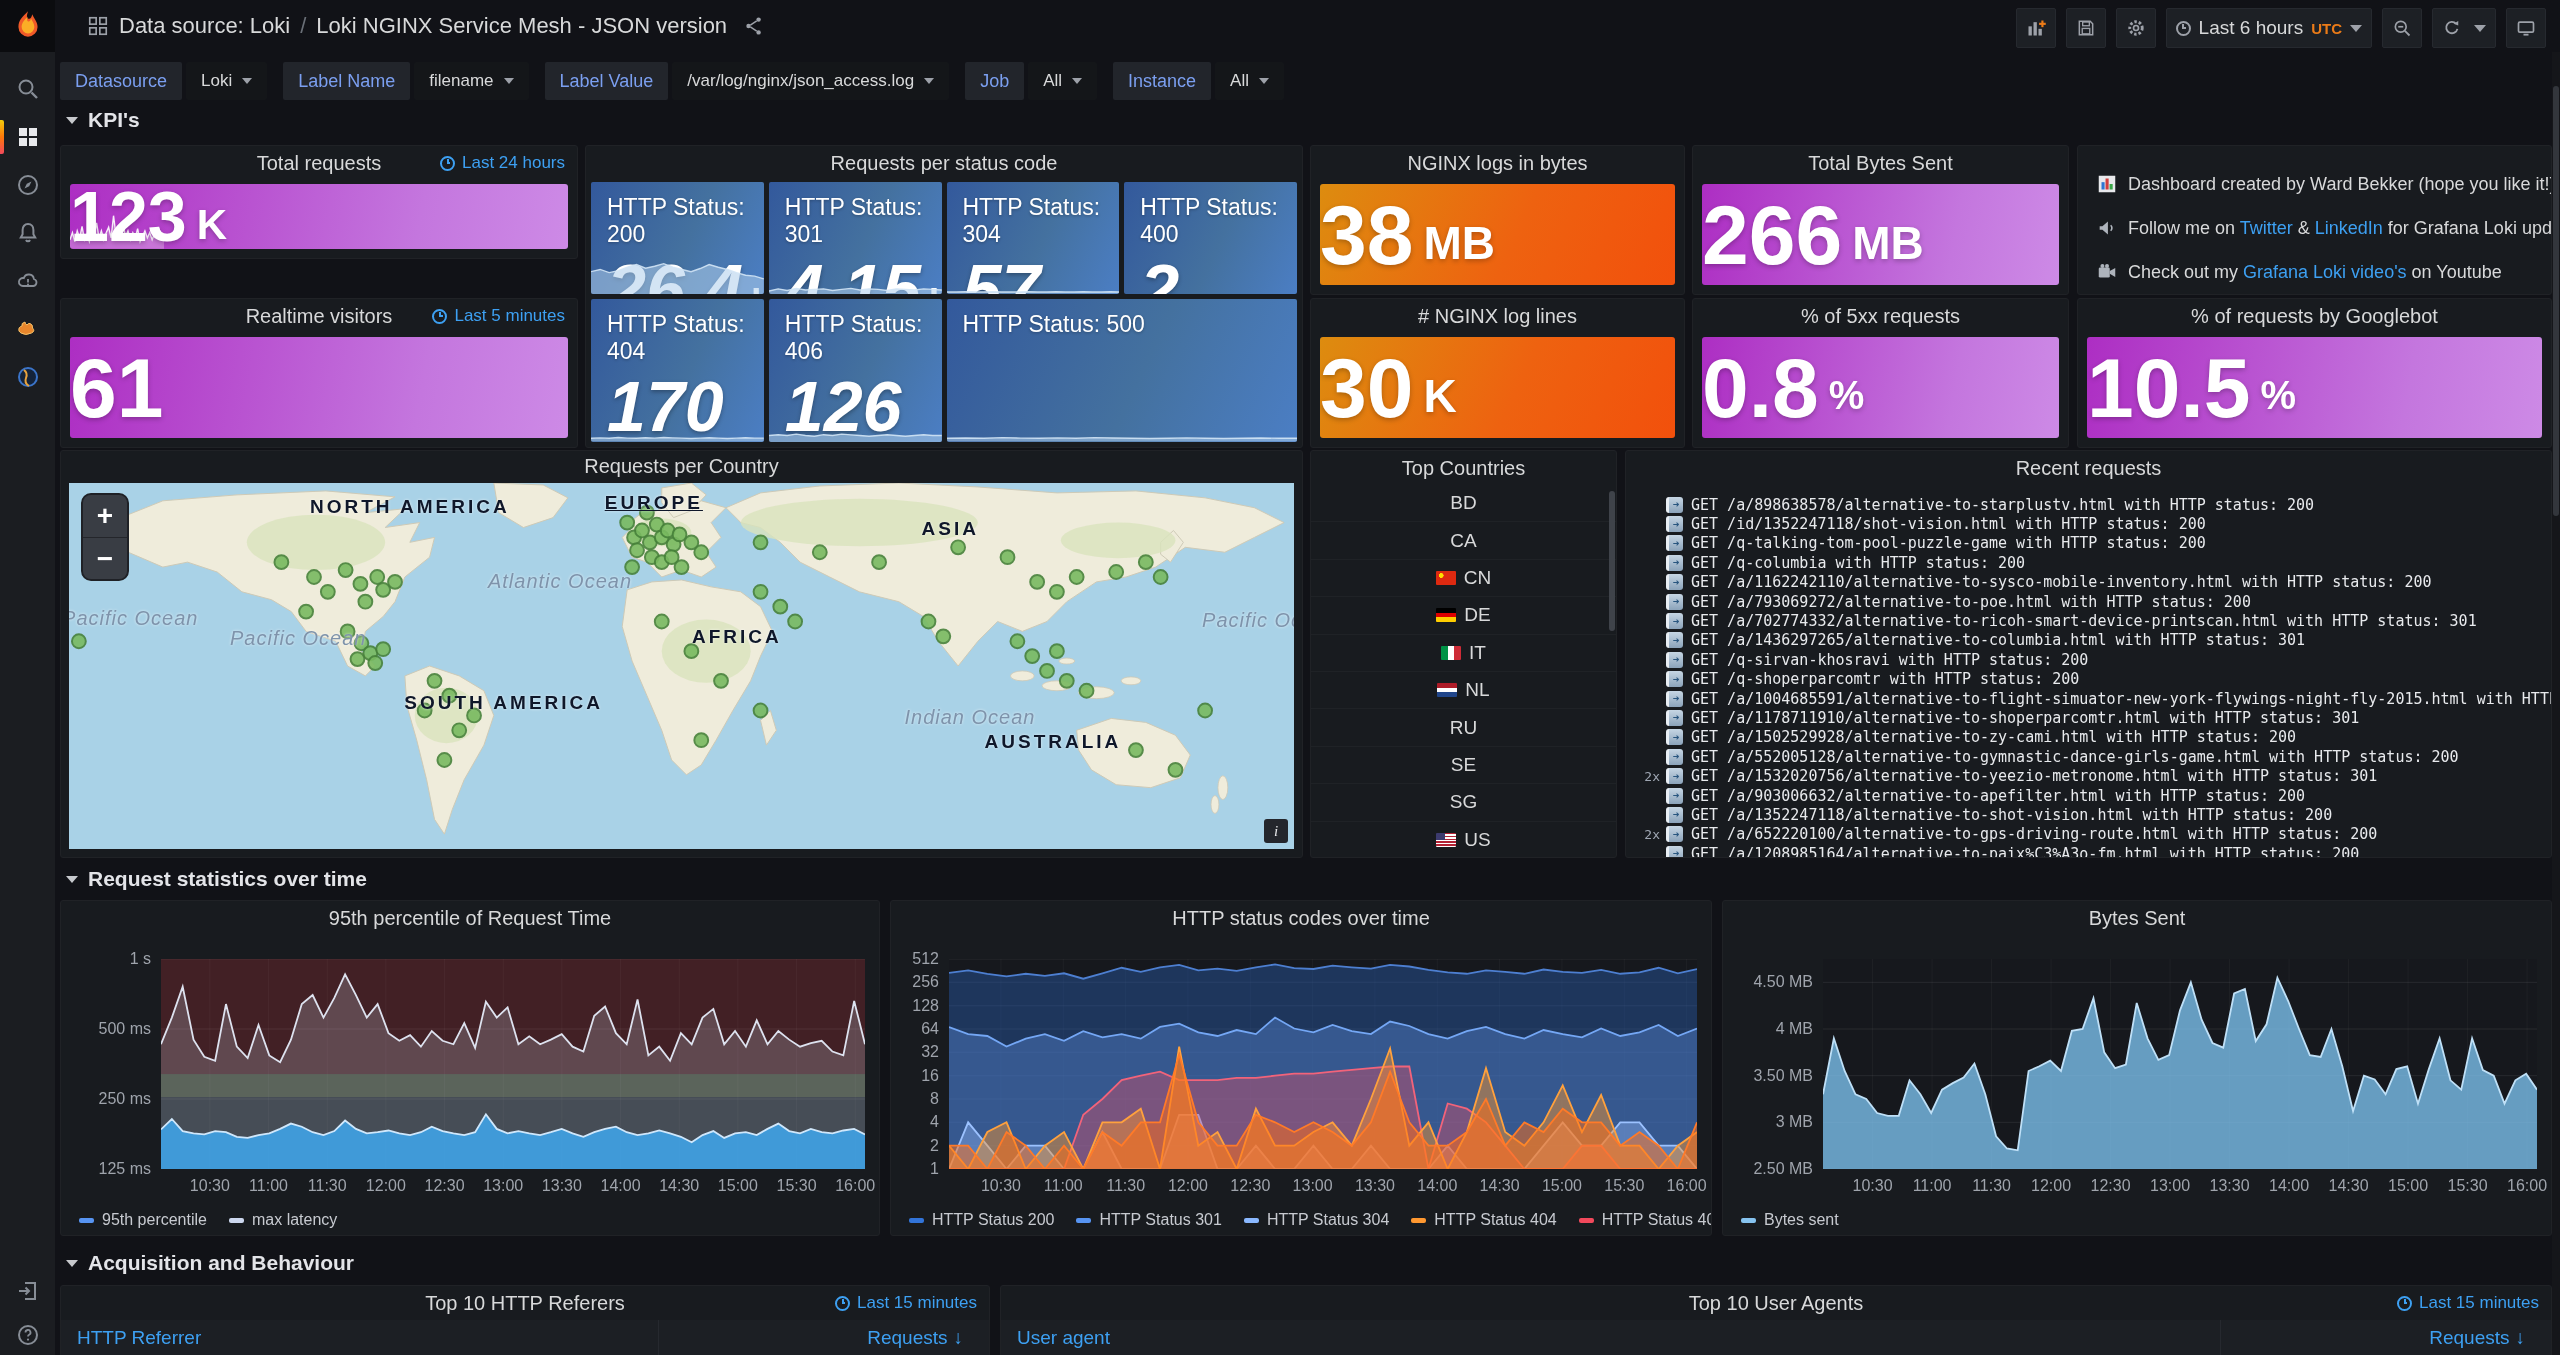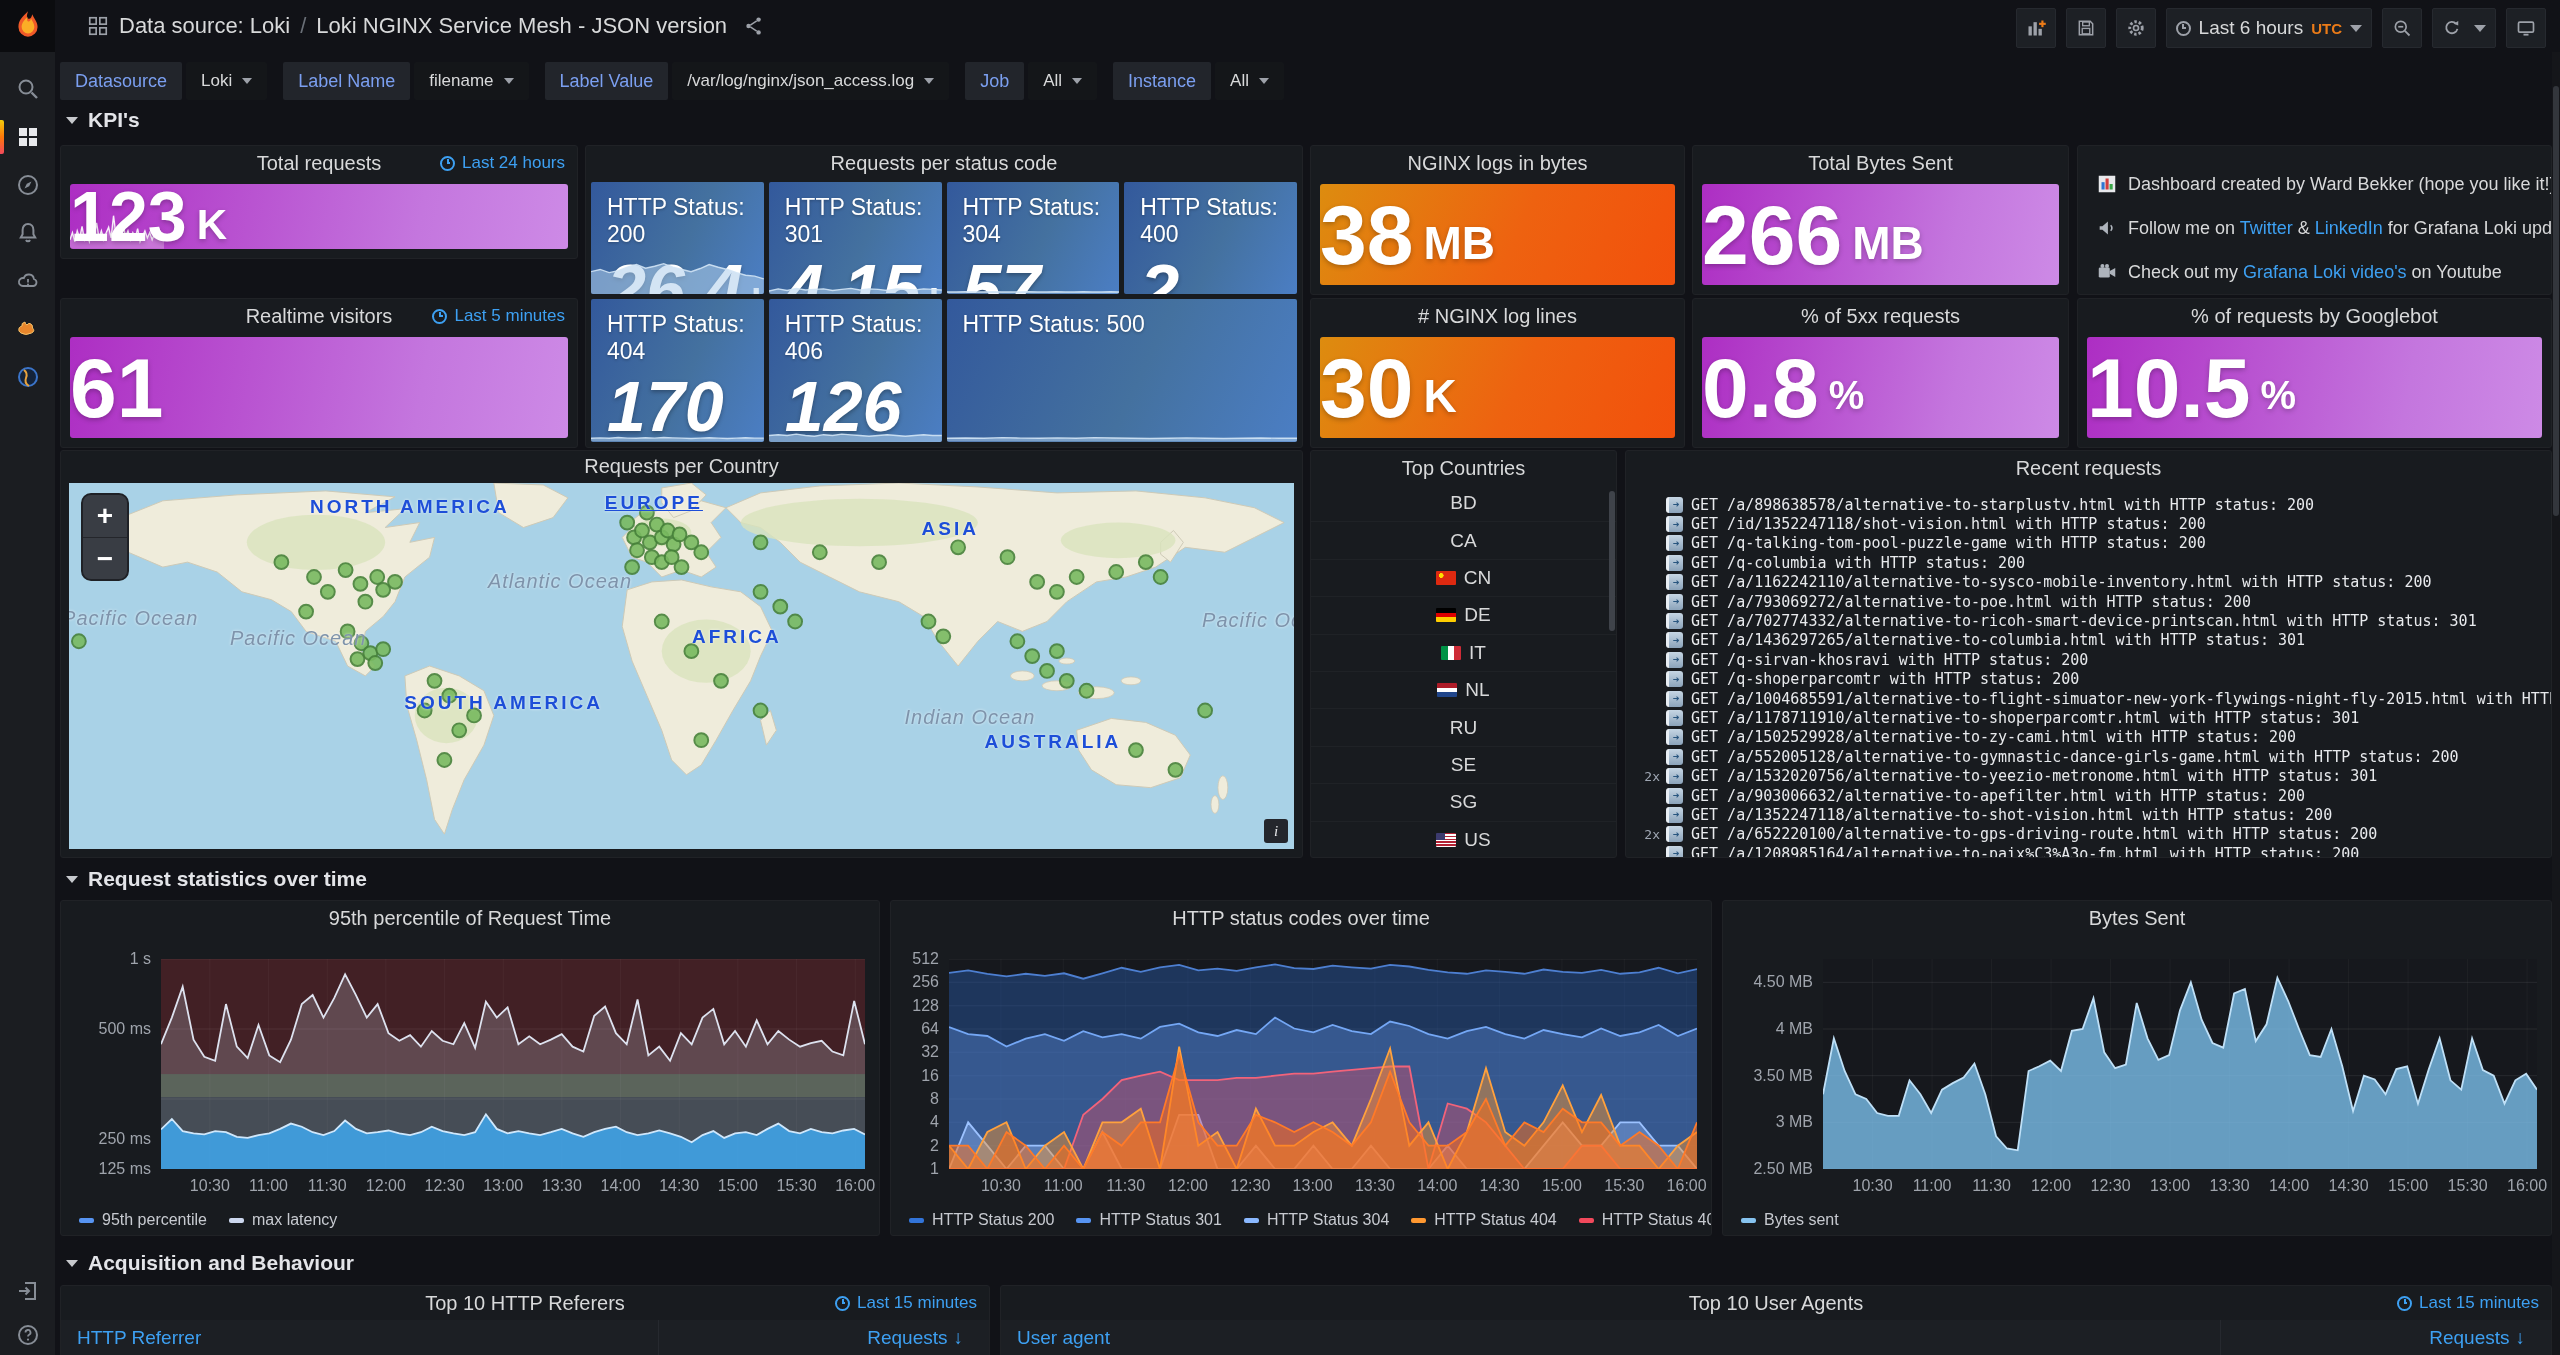--- a/index.html
+++ b/index.html
@@ -65,21 +65,21 @@
 
 
 .info { padding:16px 18px; font-size:18px; line-height:44px; color:#d8d9da; }
 .info .ln { display:flex; align-items:center; gap:10px; white-space:nowrap; }
 .info a { color:#3da0f2; cursor:pointer; }
 .info svg { width:22px; height:22px; flex:0 0 auto; }
 
 
 .mapbody { position:absolute; left:8px; right:8px; top:32px; bottom:8px; background:#a9d2e7; overflow:hidden; }
 .mapbody svg.world { position:absolute; inset:0; width:100%; height:100%; }
-.mlabel { position:absolute; color:#1d4ed8; font-weight:700; letter-spacing:3px; font-size:19px; transform:translate(-50%,-50%); white-space:nowrap; text-shadow:0 0 3px rgba(255,255,255,.7); }
+.mlabel { position:absolute; color:#0f172a; font-weight:700; letter-spacing:3px; font-size:19px; transform:translate(-50%,-50%); white-space:nowrap; text-shadow:0 0 3px rgba(255,255,255,.7); }
 .mlabel.it { font-style:italic; font-weight:400; letter-spacing:1px; color:#7e93ab; font-size:20px; }
 .zoomctl { position:absolute; left:12px; top:10px; width:48px; background:#2c2f35; border:2px solid #1f2126; border-radius:10px; overflow:hidden; z-index:3; }
 .zbtn { height:42px; display:flex; align-items:center; justify-content:center; color:#fff; font-size:28px; font-weight:700; cursor:pointer; background:#393d44; }
 .zbtn + .zbtn { border-top:1px solid #24262b; }
 .attr { position:absolute; right:6px; bottom:6px; width:24px; height:24px; background:#24262c; color:#e8e8ea; border-radius:3px;
   display:flex; align-items:center; justify-content:center; font-size:15px; font-style:italic; font-family:"Liberation Serif",serif; z-index:3; cursor:pointer; }
 
 
 .clist { position:absolute; left:0; right:0; top:34px; bottom:0; }
 .crow { height:37.4px; display:flex; align-items:center; justify-content:center; gap:8px; font-size:19px; color:#d8d9da; border-bottom:1px solid #1f2226; }
@@ -764,21 +764,21 @@
             <line x1="819.4444444444445" y1="0" x2="819.4444444444445" y2="300" stroke="rgba(255,255,255,0.04)" stroke-width="1" vector-effect="non-scaling-stroke"></line>
             <line x1="902.7777777777778" y1="0" x2="902.7777777777778" y2="300" stroke="rgba(255,255,255,0.04)" stroke-width="1" vector-effect="non-scaling-stroke"></line>
             <line x1="986.1111111111112" y1="0" x2="986.1111111111112" y2="300" stroke="rgba(255,255,255,0.04)" stroke-width="1" vector-effect="non-scaling-stroke"></line>
             <path d="M0.0,121.8L15.4,83.7L30.8,39.6L46.2,115.2L61.5,139.6L76.9,145.4L92.3,64.4L107.7,125.2L123.1,141.5L138.5,94.3L153.8,137.7L169.2,147.4L184.6,115.2L200.0,64.4L215.4,51.5L230.8,83.7L246.2,55.6L261.5,21.8L276.9,51.5L292.3,83.7L307.7,64.4L323.1,105.9L338.5,116.8L353.8,108.9L369.2,125.2L384.6,102.9L400.0,116.8L415.4,121.8L430.8,91.6L446.2,126.9L461.5,61.0L476.9,83.7L492.3,69.0L507.7,121.8L523.1,110.5L538.5,121.8L553.8,115.2L569.2,107.4L584.6,125.2L600.0,132.2L615.4,81.1L630.8,67.8L646.2,105.9L661.5,121.8L676.9,57.8L692.3,137.7L707.7,125.2L723.1,145.4L738.5,105.9L753.8,121.8L769.2,83.7L784.6,71.3L800.0,121.8L815.4,102.9L830.8,125.2L846.2,87.6L861.5,121.8L876.9,102.9L892.3,115.2L907.7,125.2L923.1,120.1L938.5,116.8L953.8,132.2L969.2,137.7L984.6,59.9L1000.0,121.8L1000,300L0,300Z" fill="rgba(205,212,230,0.22)"></path>
             <path d="M0.0,121.8L15.4,83.7L30.8,39.6L46.2,115.2L61.5,139.6L76.9,145.4L92.3,64.4L107.7,125.2L123.1,141.5L138.5,94.3L153.8,137.7L169.2,147.4L184.6,115.2L200.0,64.4L215.4,51.5L230.8,83.7L246.2,55.6L261.5,21.8L276.9,51.5L292.3,83.7L307.7,64.4L323.1,105.9L338.5,116.8L353.8,108.9L369.2,125.2L384.6,102.9L400.0,116.8L415.4,121.8L430.8,91.6L446.2,126.9L461.5,61.0L476.9,83.7L492.3,69.0L507.7,121.8L523.1,110.5L538.5,121.8L553.8,115.2L569.2,107.4L584.6,125.2L600.0,132.2L615.4,81.1L630.8,67.8L646.2,105.9L661.5,121.8L676.9,57.8L692.3,137.7L707.7,125.2L723.1,145.4L738.5,105.9L753.8,121.8L769.2,83.7L784.6,71.3L800.0,121.8L815.4,102.9L830.8,125.2L846.2,87.6L861.5,121.8L876.9,102.9L892.3,115.2L907.7,125.2L923.1,120.1L938.5,116.8L953.8,132.2L969.2,137.7L984.6,59.9L1000.0,121.8" fill="none" stroke="#dde2ef" stroke-width="1.8" vector-effect="non-scaling-stroke"></path>
             <path d="M0.0,243.4L15.4,228.6L30.8,245.8L46.2,249.0L61.5,250.6L76.9,245.8L92.3,247.4L107.7,254.0L123.1,255.6L138.5,251.5L153.8,249.0L169.2,242.7L184.6,235.1L200.0,239.6L215.4,247.4L230.8,251.5L246.2,245.8L261.5,230.8L276.9,242.7L292.3,249.0L307.7,247.4L323.1,245.0L338.5,249.0L353.8,251.5L369.2,247.4L384.6,239.6L400.0,245.8L415.4,249.0L430.8,251.5L446.2,247.4L461.5,221.8L476.9,242.7L492.3,249.0L507.7,245.8L523.1,249.0L538.5,251.5L553.8,247.4L569.2,242.7L584.6,249.0L600.0,254.0L615.4,247.4L630.8,242.7L646.2,239.6L661.5,247.4L676.9,251.5L692.3,249.0L707.7,245.0L723.1,249.0L738.5,254.0L753.8,261.7L769.2,251.5L784.6,245.8L800.0,255.6L815.4,249.0L830.8,247.4L846.2,251.5L861.5,242.7L876.9,235.1L892.3,245.8L907.7,249.0L923.1,242.7L938.5,247.4L953.8,249.0L969.2,245.0L984.6,242.7L1000.0,250.6L1000,300L0,300Z" fill="rgba(64,165,235,0.88)"></path>
             <path d="M0.0,243.4L15.4,228.6L30.8,245.8L46.2,249.0L61.5,250.6L76.9,245.8L92.3,247.4L107.7,254.0L123.1,255.6L138.5,251.5L153.8,249.0L169.2,242.7L184.6,235.1L200.0,239.6L215.4,247.4L230.8,251.5L246.2,245.8L261.5,230.8L276.9,242.7L292.3,249.0L307.7,247.4L323.1,245.0L338.5,249.0L353.8,251.5L369.2,247.4L384.6,239.6L400.0,245.8L415.4,249.0L430.8,251.5L446.2,247.4L461.5,221.8L476.9,242.7L492.3,249.0L507.7,245.8L523.1,249.0L538.5,251.5L553.8,247.4L569.2,242.7L584.6,249.0L600.0,254.0L615.4,247.4L630.8,242.7L646.2,239.6L661.5,247.4L676.9,251.5L692.3,249.0L707.7,245.0L723.1,249.0L738.5,254.0L753.8,261.7L769.2,251.5L784.6,245.8L800.0,255.6L815.4,249.0L830.8,247.4L846.2,251.5L861.5,242.7L876.9,235.1L892.3,245.8L907.7,249.0L923.1,242.7L938.5,247.4L953.8,249.0L969.2,245.0L984.6,242.7L1000.0,250.6" fill="none" stroke="#cfe7fb" stroke-width="1.8" vector-effect="non-scaling-stroke"></path>
           </svg>
         </div>
         <div class="ylab" style="right: 728px; top: calc(100% - 66px); transform: translateY(-50%);">125 ms</div>
-        <div class="ylab" style="right: 728px; top: calc(66.67% - 36.003px); transform: translateY(-50%); margin-top: 40px;">250 ms</div>
+        <div class="ylab" style="right: 728px; top: calc(66.67% - 36.003px); transform: translateY(-50%);">250 ms</div>
         <div class="ylab" style="right: 728px; top: calc(33.33% - 5.997px); transform: translateY(-50%);">500 ms</div>
         <div class="ylab" style="right: 728px; top: calc(0% + 24px); transform: translateY(-50%);">1 s</div>
         <div style="position: absolute; left: 100px; right: 14px; bottom: 38px; height: 24px;">
           <div class="xlab" style="left: 6.94444%; top: 4px;">10:30</div>
           <div class="xlab" style="left: 15.2778%; top: 4px;">11:00</div>
           <div class="xlab" style="left: 23.6111%; top: 4px;">11:30</div>
           <div class="xlab" style="left: 31.9444%; top: 4px;">12:00</div>
           <div class="xlab" style="left: 40.2778%; top: 4px;">12:30</div>
           <div class="xlab" style="left: 48.6111%; top: 4px;">13:00</div>
           <div class="xlab" style="left: 56.9444%; top: 4px;">13:30</div>

